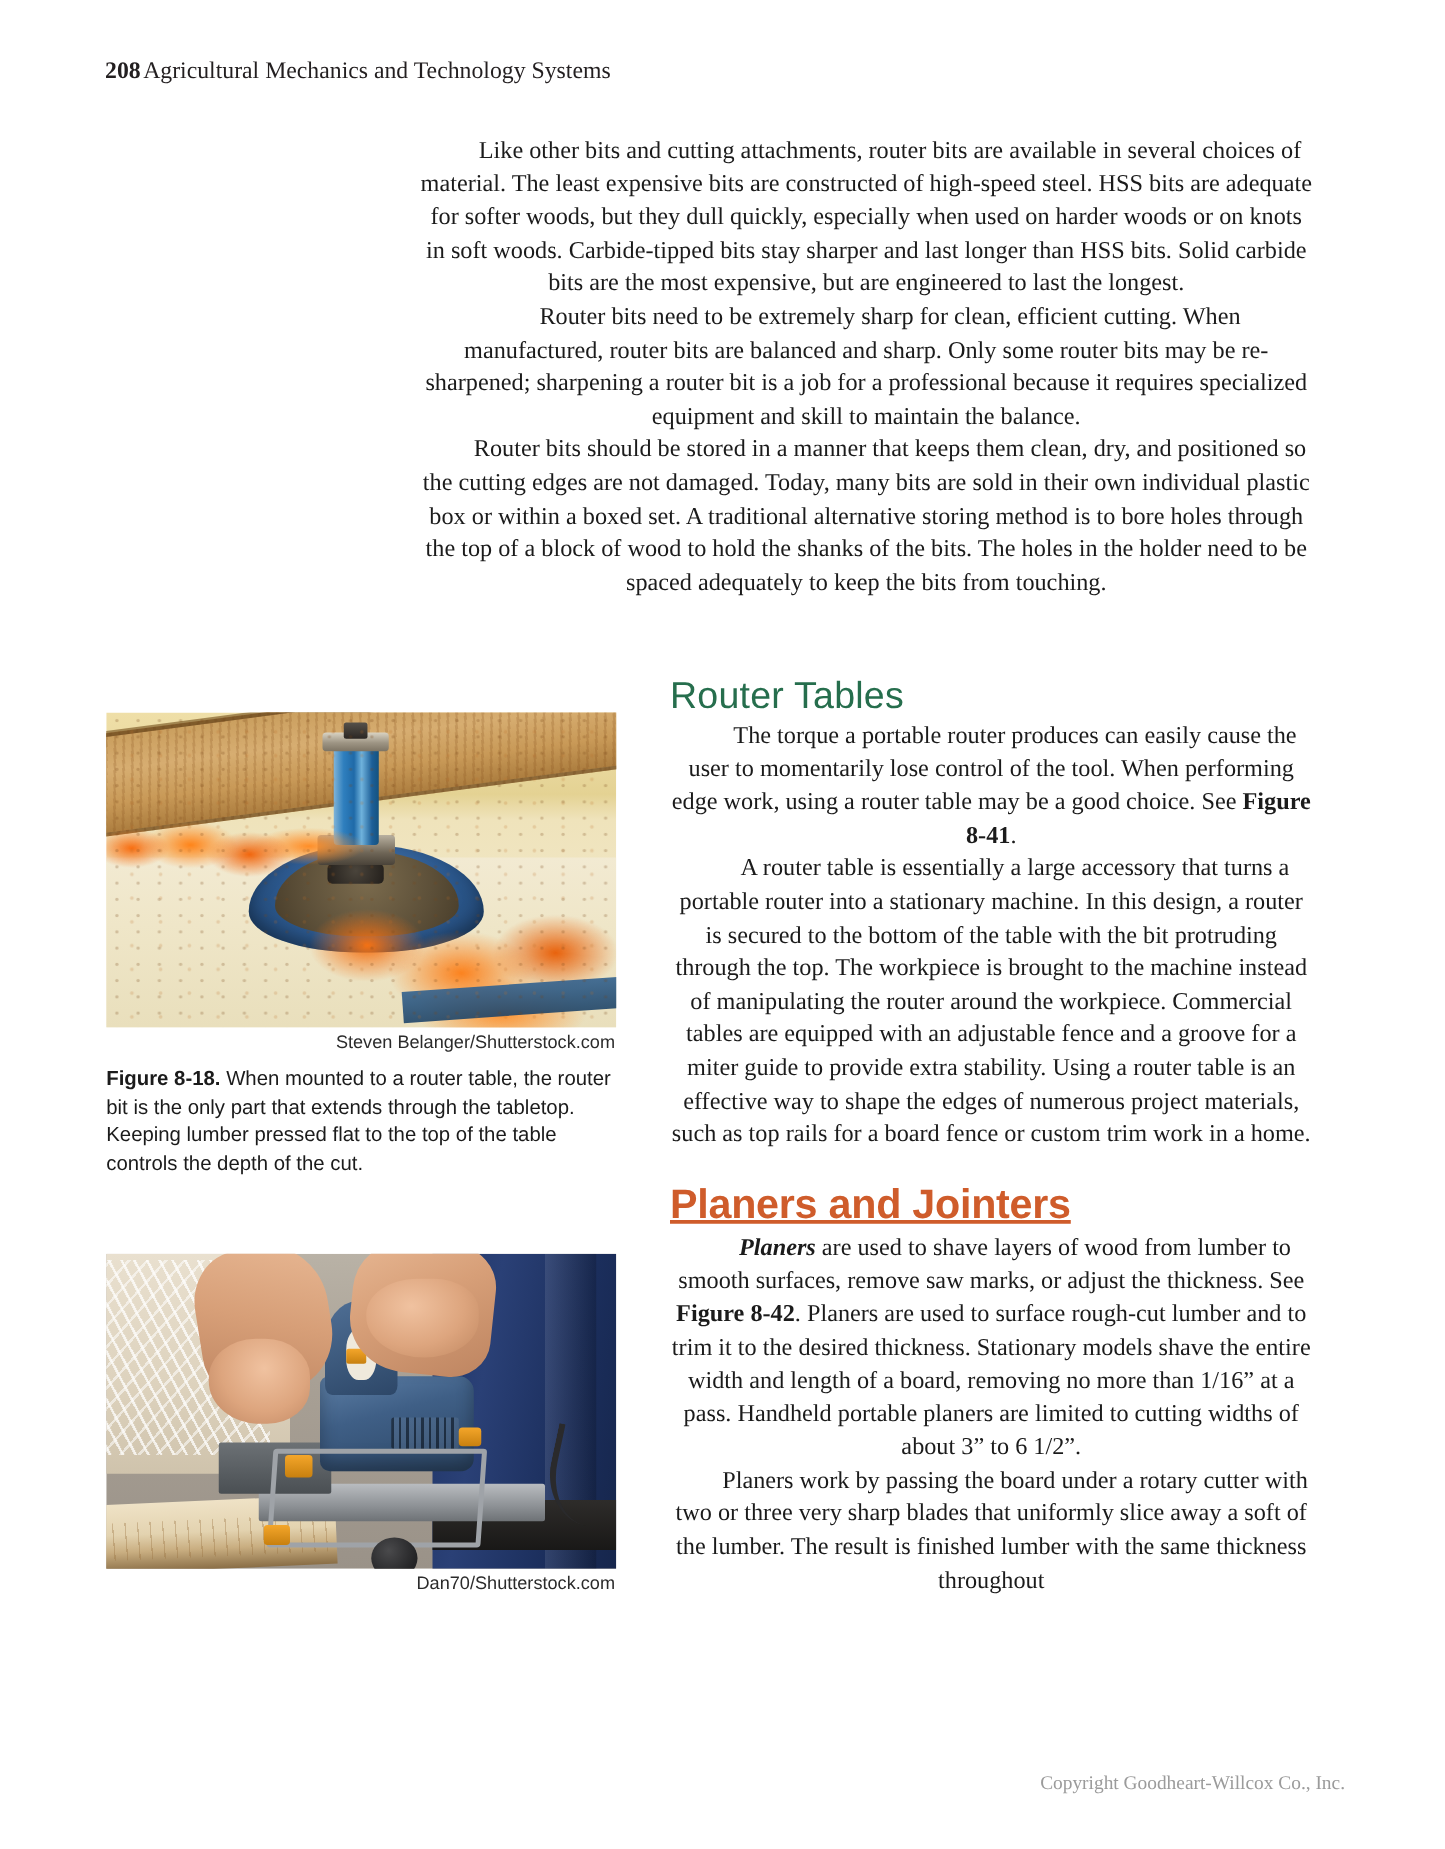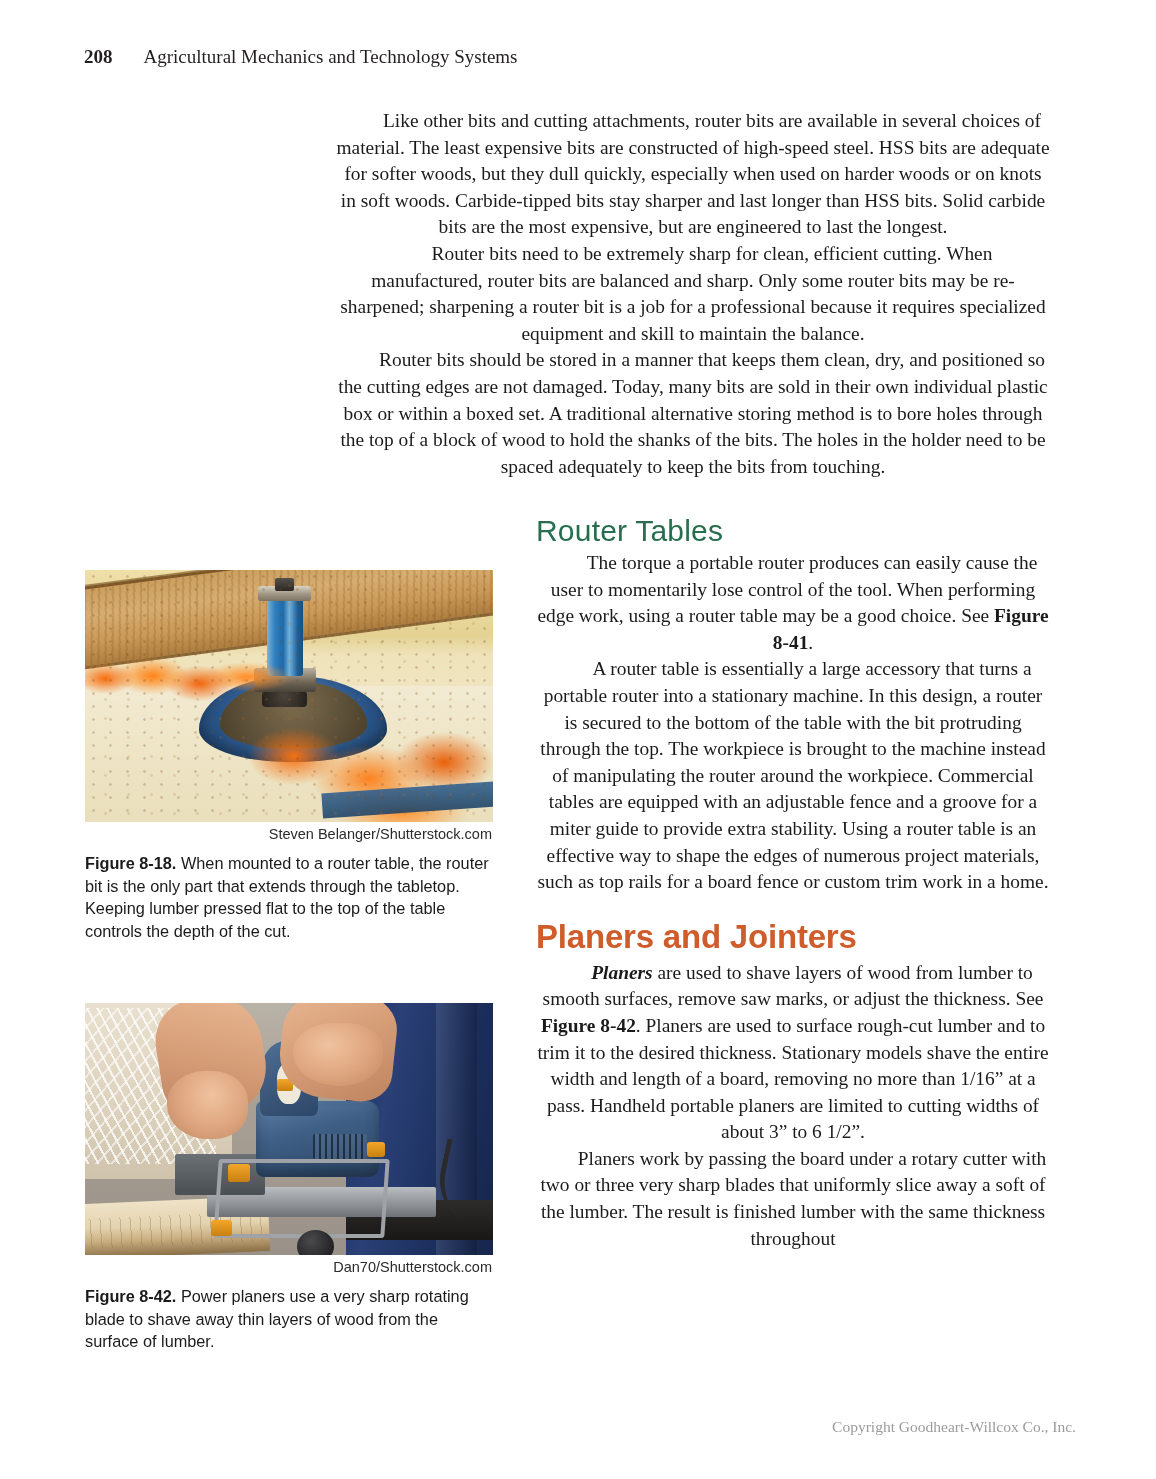--- a/index.html
+++ b/index.html
@@ -24,21 +24,21 @@
     position: absolute;
     left: 84px;
     top: 46px;
     font-family: "Liberation Serif", serif;
     font-size: 19px;
     color: #231f20;
     white-space: nowrap;
   }
   .running-head .folio {
     font-weight: bold;
-    margin-right: 31px;
+    margin-right: 2px;
   }
 
   
   .col-right {
     position: absolute;
     left: 536px;
     top: 106px;
     width: 514px;
   }
 
@@ -385,29 +385,29 @@
   <div class="running-head">
     <span class="folio">208</span><span>Agricultural Mechanics and Technology Systems</span>
   </div>
 
   <div class="topblock">
     <p class="body">Like other bits and cutting attachments, router bits are available in several choices of material. The least expensive bits are constructed of high-speed steel. HSS bits are adequate for softer woods, but they dull quickly, especially when used on harder woods or on knots in soft woods. Carbide-tipped bits stay sharper and last longer than HSS bits. Solid carbide bits are the most expensive, but are engineered to last the longest.</p>
     <p class="body">Router bits need to be extremely sharp for clean, efficient cutting. When manufactured, router bits are balanced and sharp. Only some router bits may be re-sharpened; sharpening a router bit is a job for a professional because it requires specialized equipment and skill to maintain the balance.</p>
     <p class="body">Router bits should be stored in a manner that keeps them clean, dry, and positioned so the cutting edges are not damaged. Today, many bits are sold in their own individual plastic box or within a boxed set. A traditional alternative storing method is to bore holes through the top of a block of wood to hold the shanks of the bits. The holes in the holder need to be spaced adequately to keep the bits from touching.</p>
   </div>
 
-  <div class="col-right" style="top:514px;">
+  <div class="col-right" style="top:540px;">
 
     <h2 class="head-green">Router Tables</h2>
 
     <p class="body"><span>The torque a portable router produces can easily cause the user to momentarily lose control of the tool. When performing edge work, using a router table may be a good choice. See </span><b>Figure 8-41</b><span>.</span></p>
 
     <p class="body">A router table is essentially a large accessory that turns a portable router into a stationary machine. In this design, a router is secured to the bottom of the table with the bit protruding through the top. The workpiece is brought to the machine instead of manipulating the router around the workpiece. Commercial tables are equipped with an adjustable fence and a groove for a miter guide to provide extra stability. Using a router table is an effective way to shape the edges of numerous project materials, such as top rails for a board fence or custom trim work in a home.</p>
 
-    <h1 class="head-orange" style="margin-top:22px;">Planers and Jointers</h1>
+    <h1 class="head-orange" style="margin-top:22px;text-decoration:underline;">Planers and Jointers</h1>
 
     <p class="body"><span class="bi">Planers</span><span> are used to shave layers of wood from lumber to smooth surfaces, remove saw marks, or adjust the thickness. See </span><b>Figure 8-42</b><span>. Planers are used to surface rough-cut lumber and to trim it to the desired thickness. Stationary models shave the entire width and length of a board, removing no more than 1/16” at a pass. Handheld portable planers are limited to cutting widths of about 3” to 6 1/2”.</span></p>
 
     <p class="body">Planers work by passing the board under a rotary cutter with two or three very sharp blades that uniformly slice away a soft of the lumber. The result is finished lumber with the same thickness throughout</p>
   </div>
 
   <div class="figure" id="figure-8-41">
     <div class="photo">
       <div class="rt-bg"></div>
       <div class="rt-table"></div>
@@ -451,18 +451,17 @@
       <div class="pl-knob-c"></div>
       <div class="pl-knob-d"></div>
       <div class="pl-knob-ball"></div>
       <div class="pl-arm-left"></div>
       <div class="pl-hand-left"></div>
       <div class="pl-arm-right"></div>
       <div class="pl-hand-right"></div>
       <div class="pl-cord"></div>
     </div>
     <div class="credit">Dan70/Shutterstock.com</div>
-    <div class="caption"><span class="lbl">Figure 8-42.</span><span> Power planers use a very sharp rotating blade to shave away thin layers of wood from the surface of lumber.</span></div>
   </div>
 
   <div class="footer">Copyright Goodheart-Willcox Co., Inc.</div>
 
 </div>
 
 </body></html>

